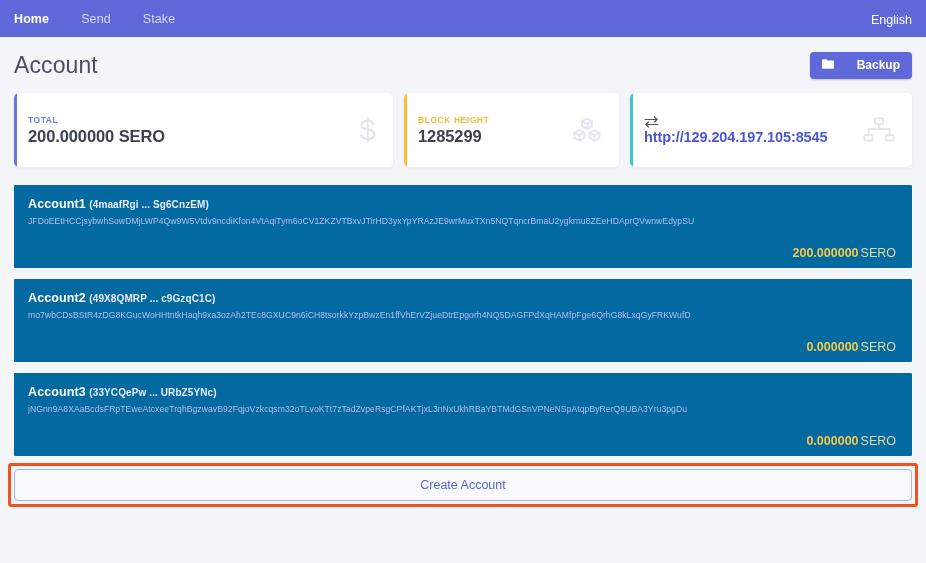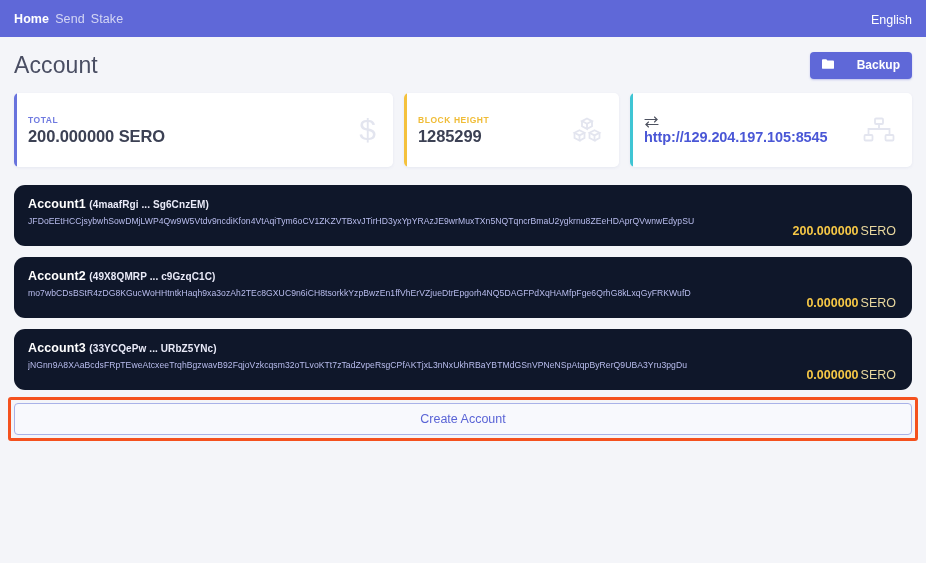--- a/index.html
+++ b/index.html
@@ -18,21 +18,21 @@
   }
 
   
   .navbar {
     height: 37px;
     background: #5f68d8;
     display: flex;
     align-items: center;
     padding: 0 14px;
   }
-  .nav-left { display: flex; align-items: center; gap: 6px; }
+  .nav-left { display: flex; align-items: center; gap: 32px; }
   .nav-link {
     color: rgba(255,255,255,0.72);
     font-size: 12.5px;
     letter-spacing: 0.1px;
     text-decoration: none;
     cursor: pointer;
     white-space: nowrap;
   }
   .nav-link.active { color: #ffffff; font-weight: 700; }
   .nav-right { margin-left: auto; }
@@ -140,23 +140,23 @@
     font-size: 30px;
     font-weight: 400;
     color: #e3e5ef;
     line-height: 1;
     font-family: "Liberation Sans", sans-serif;
   }
 
   
   .accounts { padding: 18px 14px 0 14px; display: flex; flex-direction: column; gap: 11px; }
   .account-card {
-    background: #0f172a;
-    border-radius: 11px;
-    height: 61px;
+    background: #0369a1;
+    border-radius: 1px;
+    height: 83px;
     padding: 12px 14px 0 14px;
     position: relative;
     overflow: hidden;
     cursor: pointer;
   }
   .acct-title {
     font-size: 12.5px;
     font-weight: 700;
     color: #ffffff;
     white-space: nowrap;

